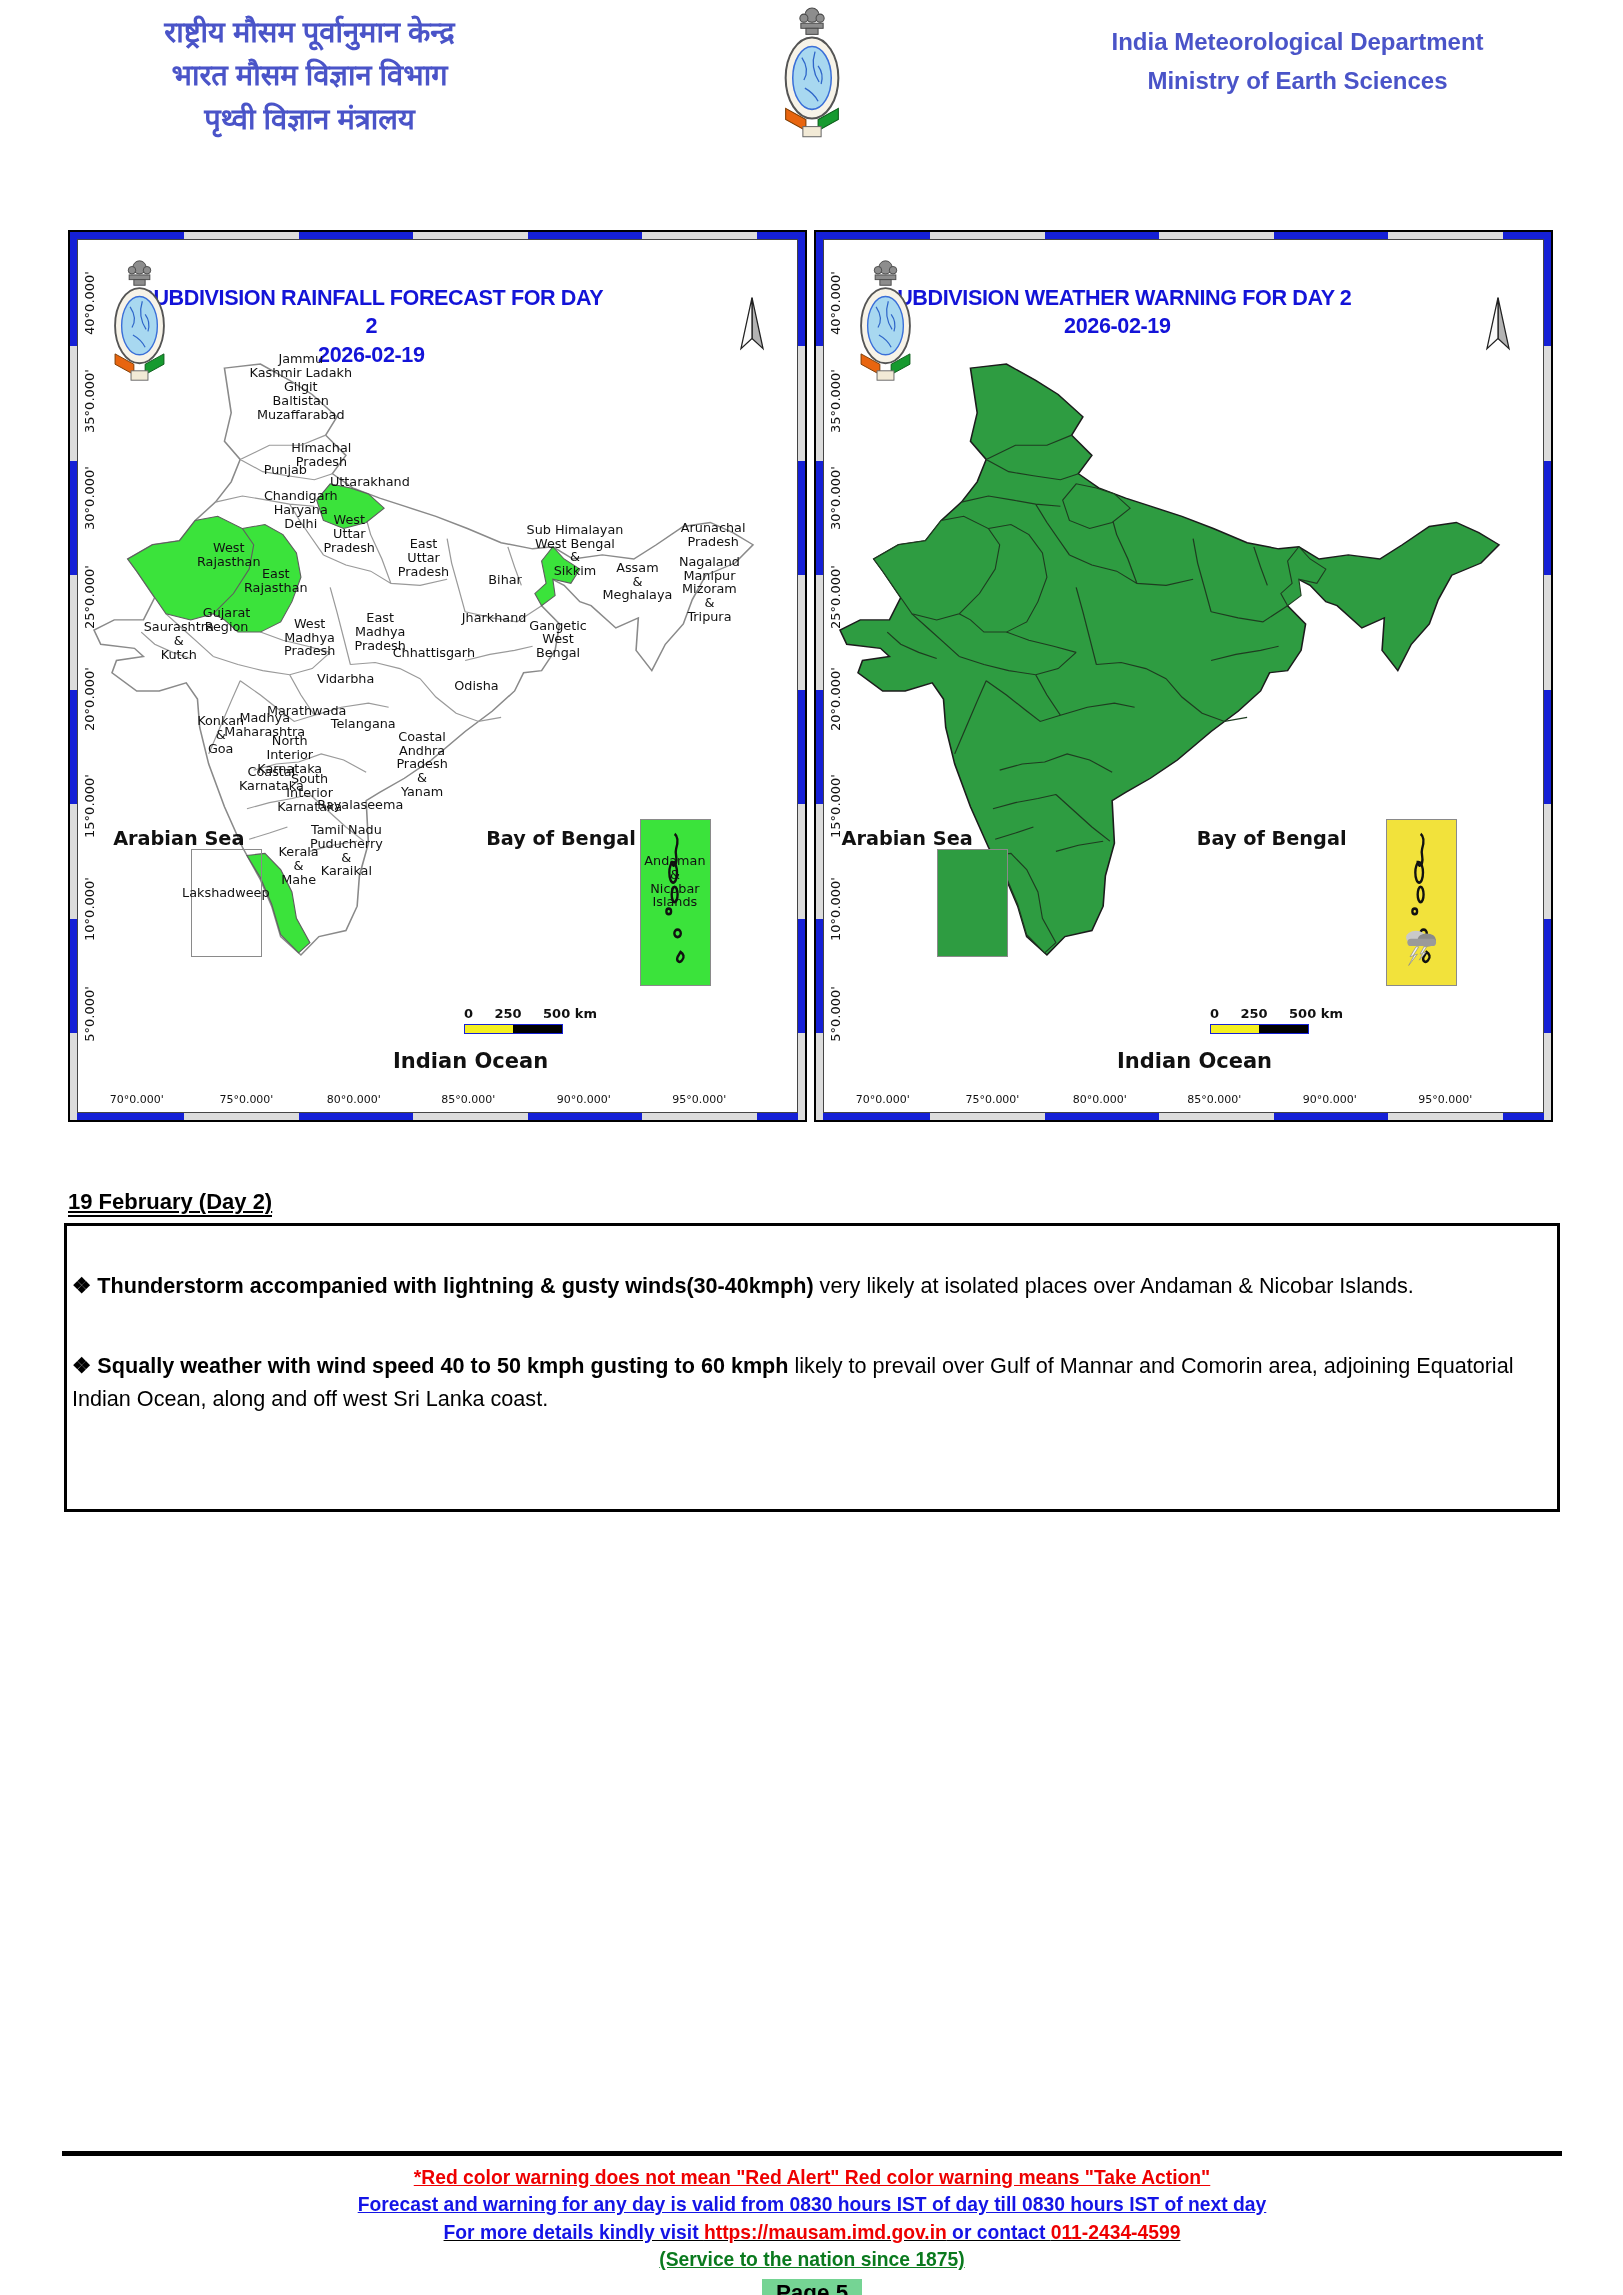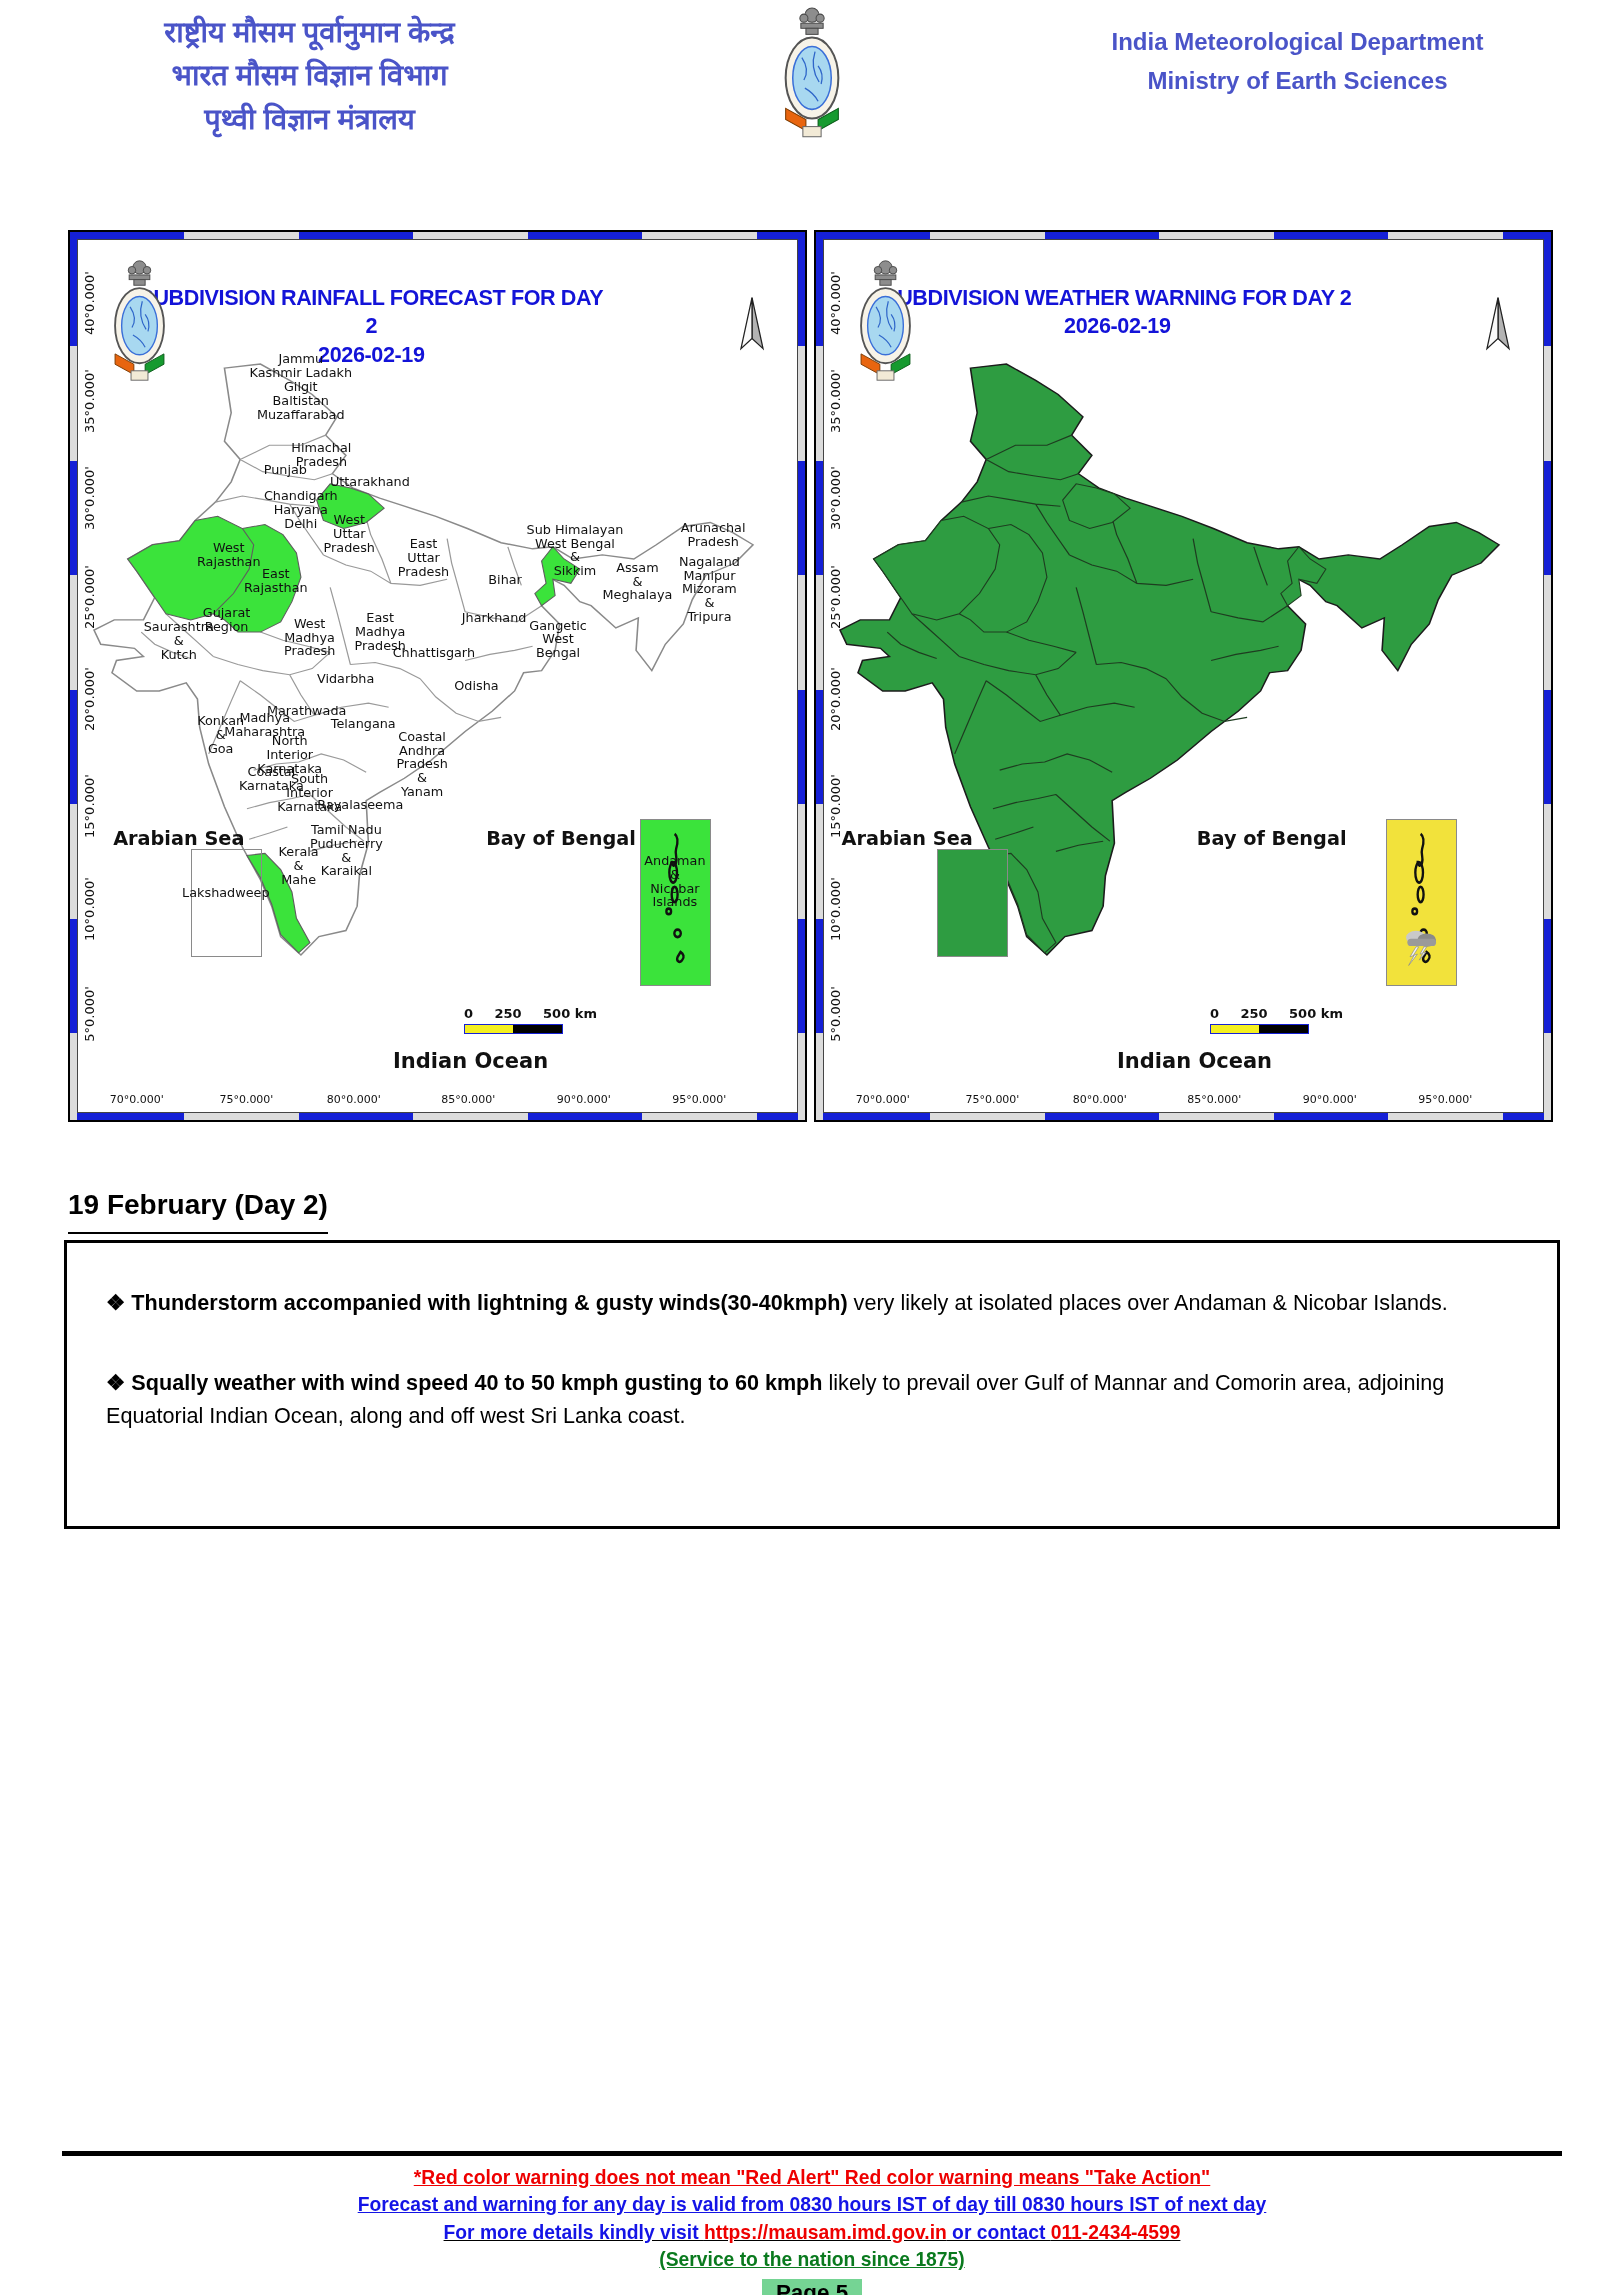--- a/index.html
+++ b/index.html
@@ -55,23 +55,23 @@
   .storm{position:absolute;left:18%;top:62%;width:58%;height:30%;}
 
   .scalebar{position:absolute;left:53.6%;top:87.2%;width:133px;z-index:6;}
   .sb-labels{display:flex;justify-content:space-between;font-family:"DejaVu Sans",sans-serif;
              font-weight:bold;font-size:13px;color:#111;margin-bottom:2.3px;}
   .sb-bar{width:97px;height:8.5px;border:1.5px solid #1520d6;display:flex;}
   .sb-bar .y{flex:1;background:#f4ef1f;} .sb-bar .k{flex:1;background:#000;}
 
   
   .warn{position:absolute;left:0;top:1123px;width:1624px;}
-  .warn h2{margin:66px 0 0 68px;display:inline-block;font-size:28px;font-weight:bold;color:#000;
-           border-bottom:2.3px solid #000;padding-bottom:11px;}
-  .warnbox{margin:6.2px 64px 0 64px;border:3.9px solid #000;padding:23px 23px 28px 39px;min-height:232px;}
+  .warn h2{margin:66px 0 0 68px;display:inline-block;font-size:22px;font-weight:bold;color:#000;
+           border-bottom:2.3px solid #000;padding-bottom:0;text-decoration:underline;}
+  .warnbox{margin:6.2px 64px 0 64px;border:3.9px solid #000;padding:23px 23px 28px 5px;min-height:232px;}
   .warnbox p{font-size:21.6px;line-height:1.55;color:#000;margin:20px 0 46px 0;}
   .warnbox p:last-child{margin-bottom:7.7px;}
   .warnbox b{font-weight:bold;}
 
   
   .footer{position:absolute;left:0;top:2151px;width:1624px;text-align:center;}
   .footer .rule{height:4.6px;background:#000;margin:0 62px 9.3px 62px;}
   .f-line{font-weight:bold;font-size:19.3px;line-height:1.34;margin:1.5px 0;text-decoration:underline;}
   .f-red{color:#ee0000;} .f-blue{color:#1414e6;} .f-green{color:#0a7a1e;}
   .f-url{color:#ee0000;text-decoration:none;}

